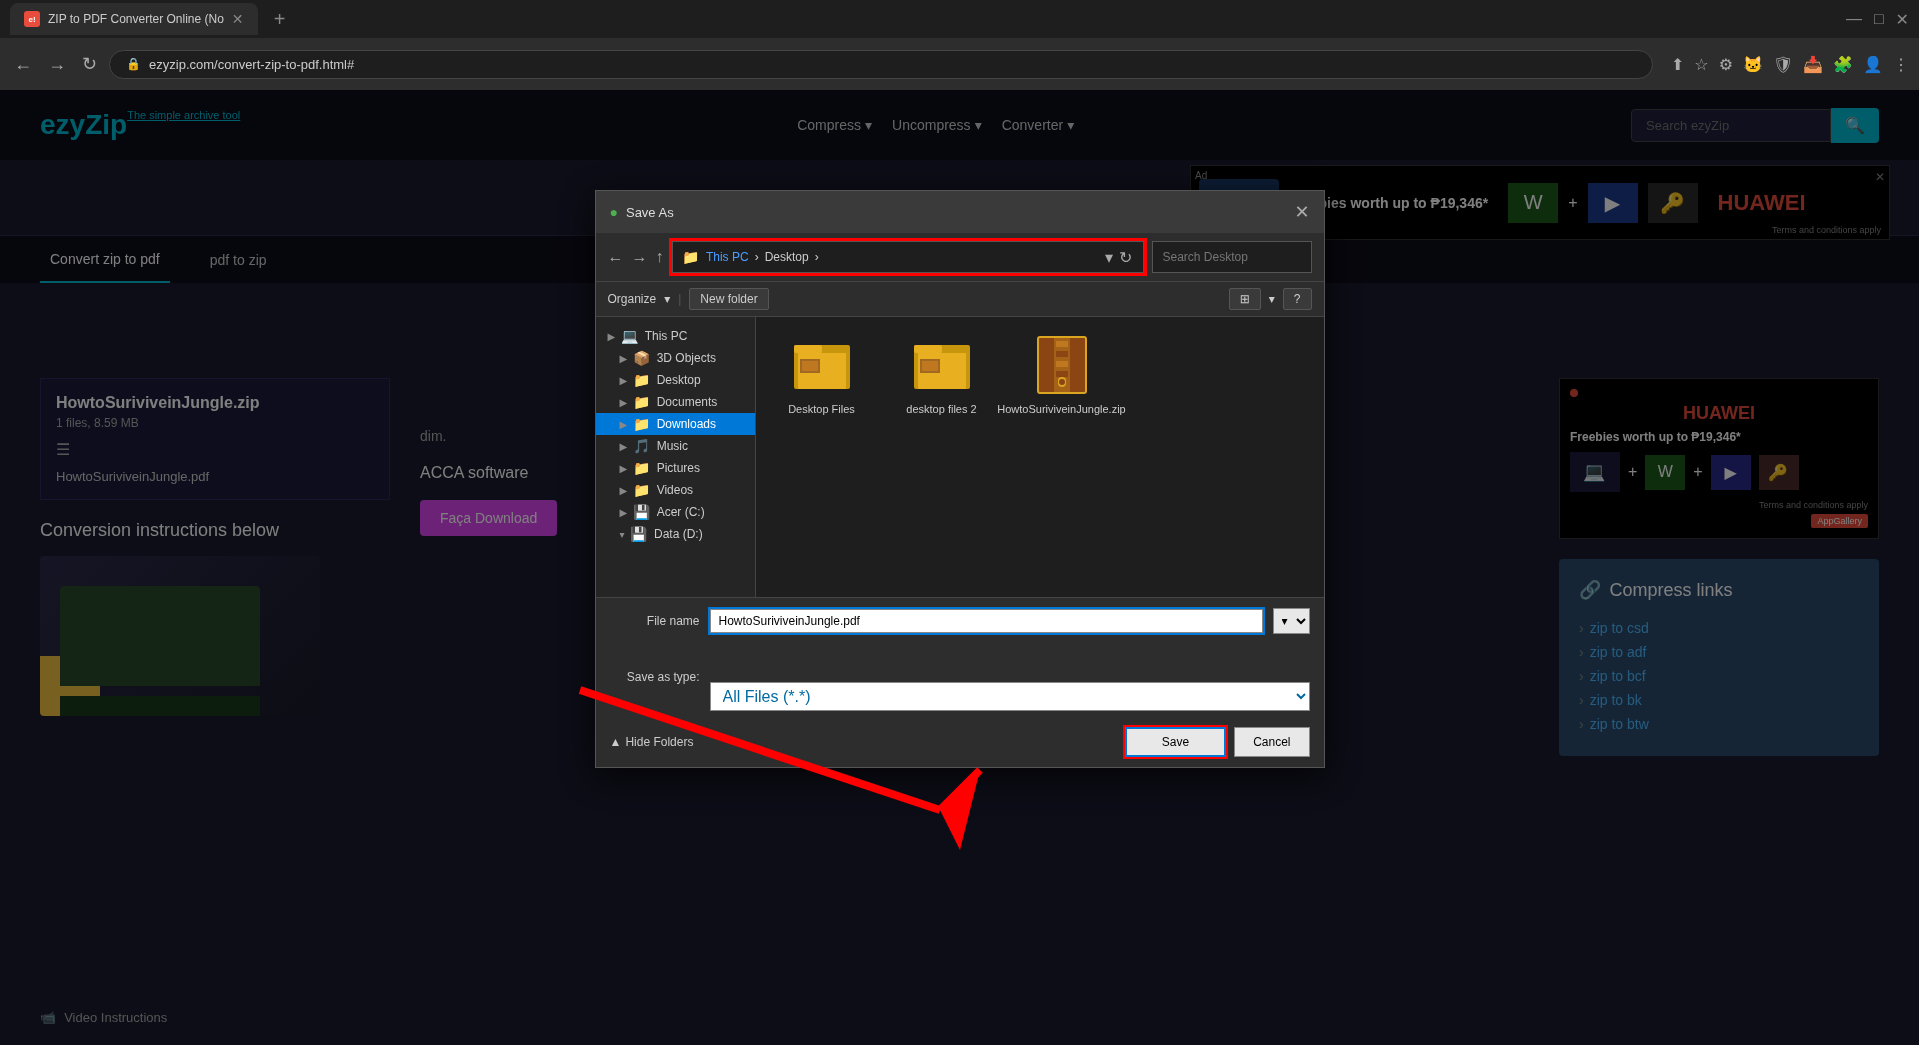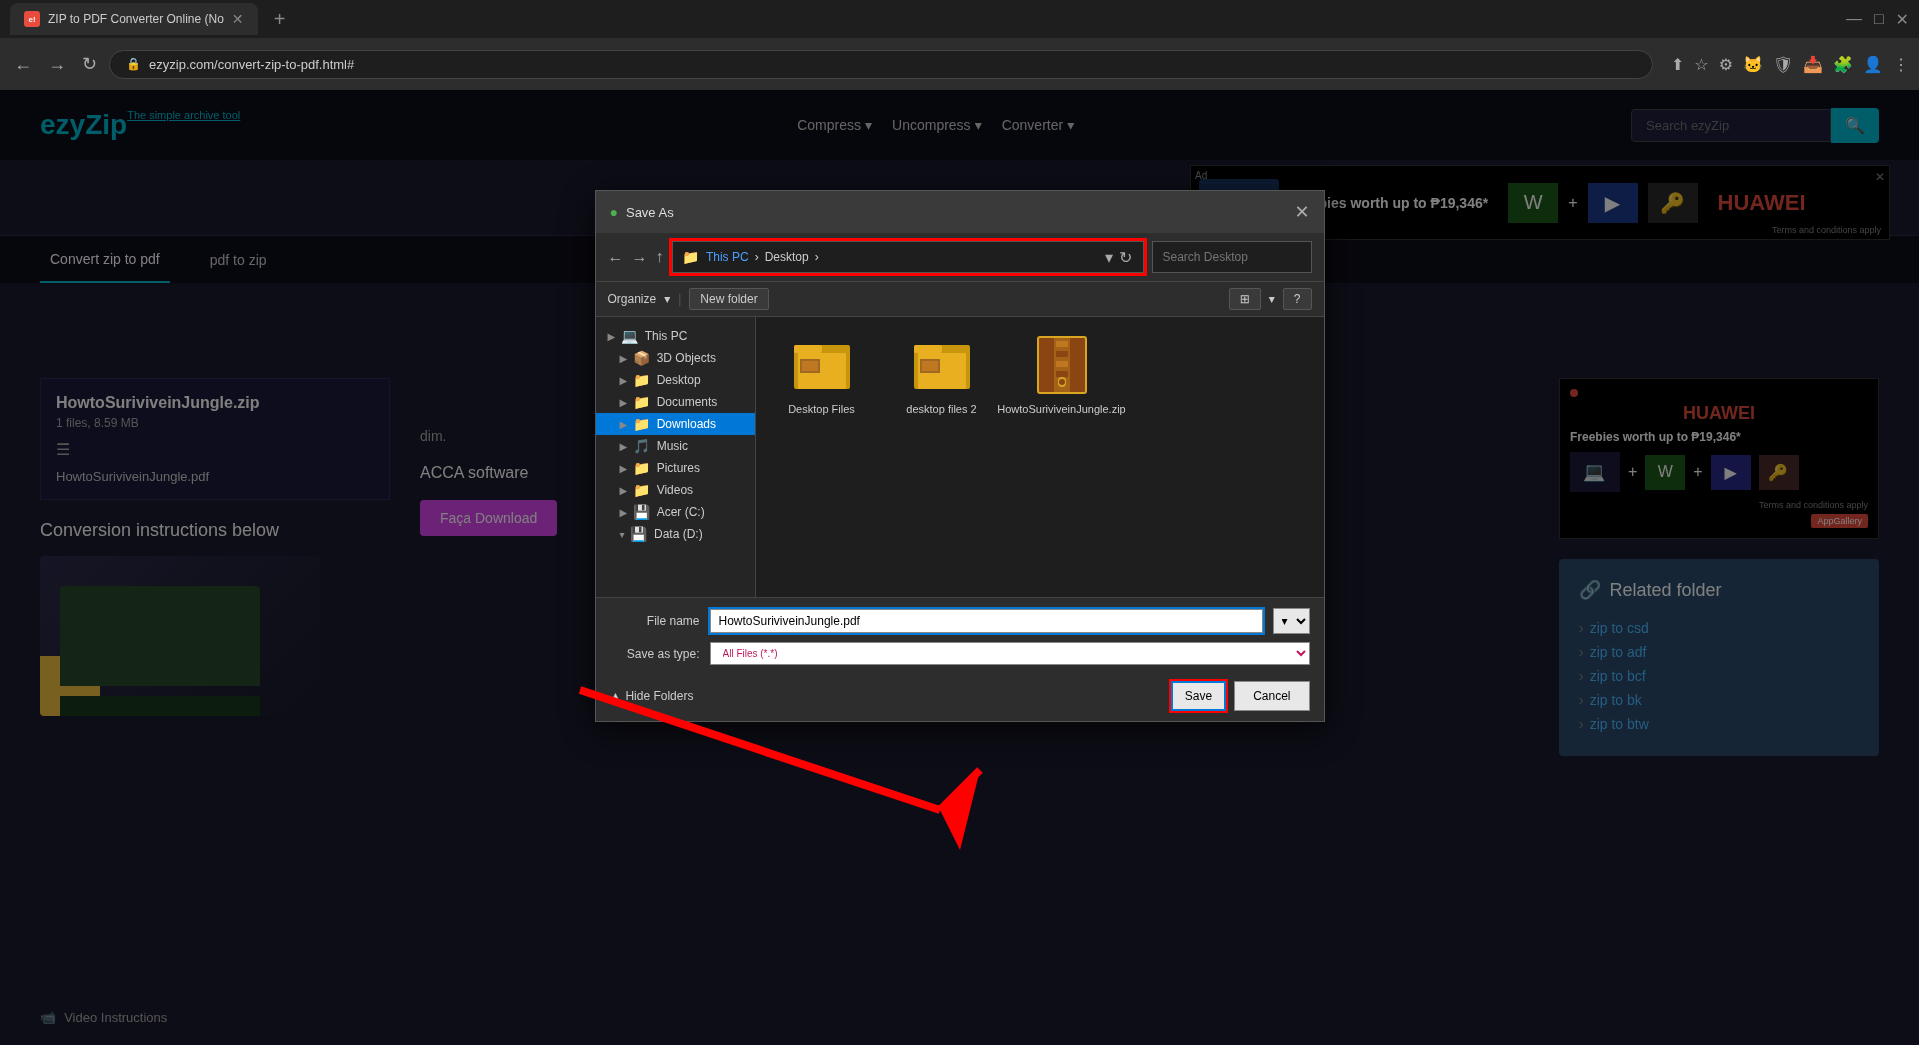--- a/index.html
+++ b/index.html
@@ -319,30 +319,31 @@
       padding: 4px 8px;
       font-size: 12px;
       color: #000;
       outline: 2px solid #0078d7;
     }
     .footer-select {
       flex: 1;
       background: white;
       border: 1px solid #888;
       padding: 4px 8px;
-      font-size: 10px;
-      color: #be185d;
+      font-size: 16px;
+      color: #0369a1;
+      margin-top: 40px;
     }
     .footer-actions { display: flex; justify-content: space-between; align-items: center; padding-top: 8px; }
     .hide-folders-btn { background: none; border: none; color: #ccc; font-size: 12px; cursor: pointer; display: flex; align-items: center; gap: 4px; }
     .dialog-action-btns { display: flex; gap: 8px; }
     .btn-save {
       background: #e8e8e8;
       border: 2px solid #0078d7;
-      padding: 6px 12px;
+      padding: 6px 35px;
       font-size: 12px;
       color: #000;
       cursor: pointer;
       outline: 2px solid red;
     }
     .btn-cancel {
       background: #e8e8e8;
       border: 1px solid #888;
       padding: 6px 18px;
       font-size: 12px;
@@ -500,21 +501,21 @@
           <div style="width:40px;height:35px;background:#4a2a2a;display:flex;align-items:center;justify-content:center;font-size:16px;">🔑</div>
         </div>
         <div style="font-size:9px;color:#888;text-align:right;">Terms and conditions apply</div>
         <div style="text-align:right;">
           <span style="background:#e74c3c;color:white;font-size:9px;padding:2px 6px;border-radius:2px;">AppGallery</span>
         </div>
       </div>
       <div class="related-links-box">
         <div class="related-links-title">
           <span>🔗</span>
-          <span>Related folder</span>
+          <span>Compress links</span>
         </div>
         <div class="related-link">zip to csd</div>
         <div class="related-link">zip to adf</div>
         <div class="related-link">zip to bcf</div>
         <div class="related-link">zip to bk</div>
         <div class="related-link">zip to btw</div>
       </div>
     </div>
   </div>
 

